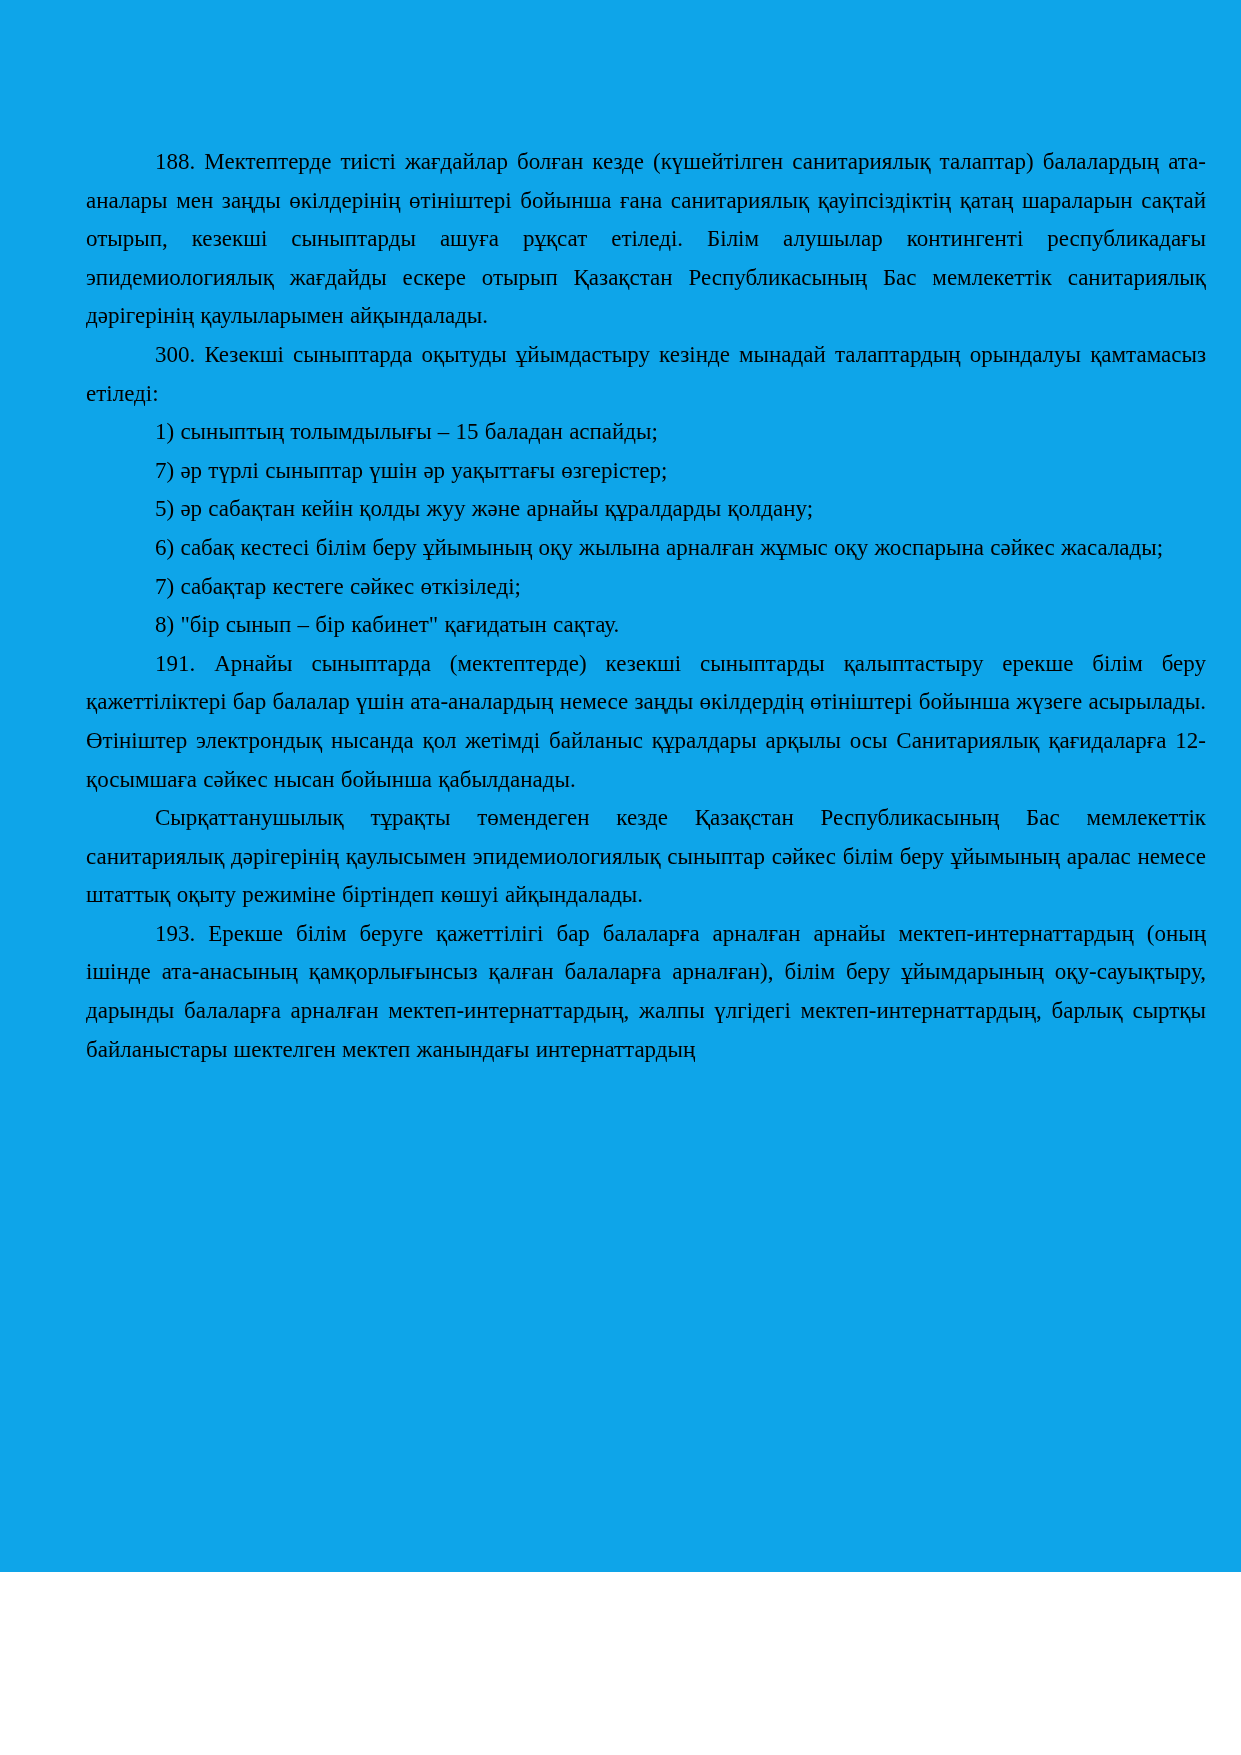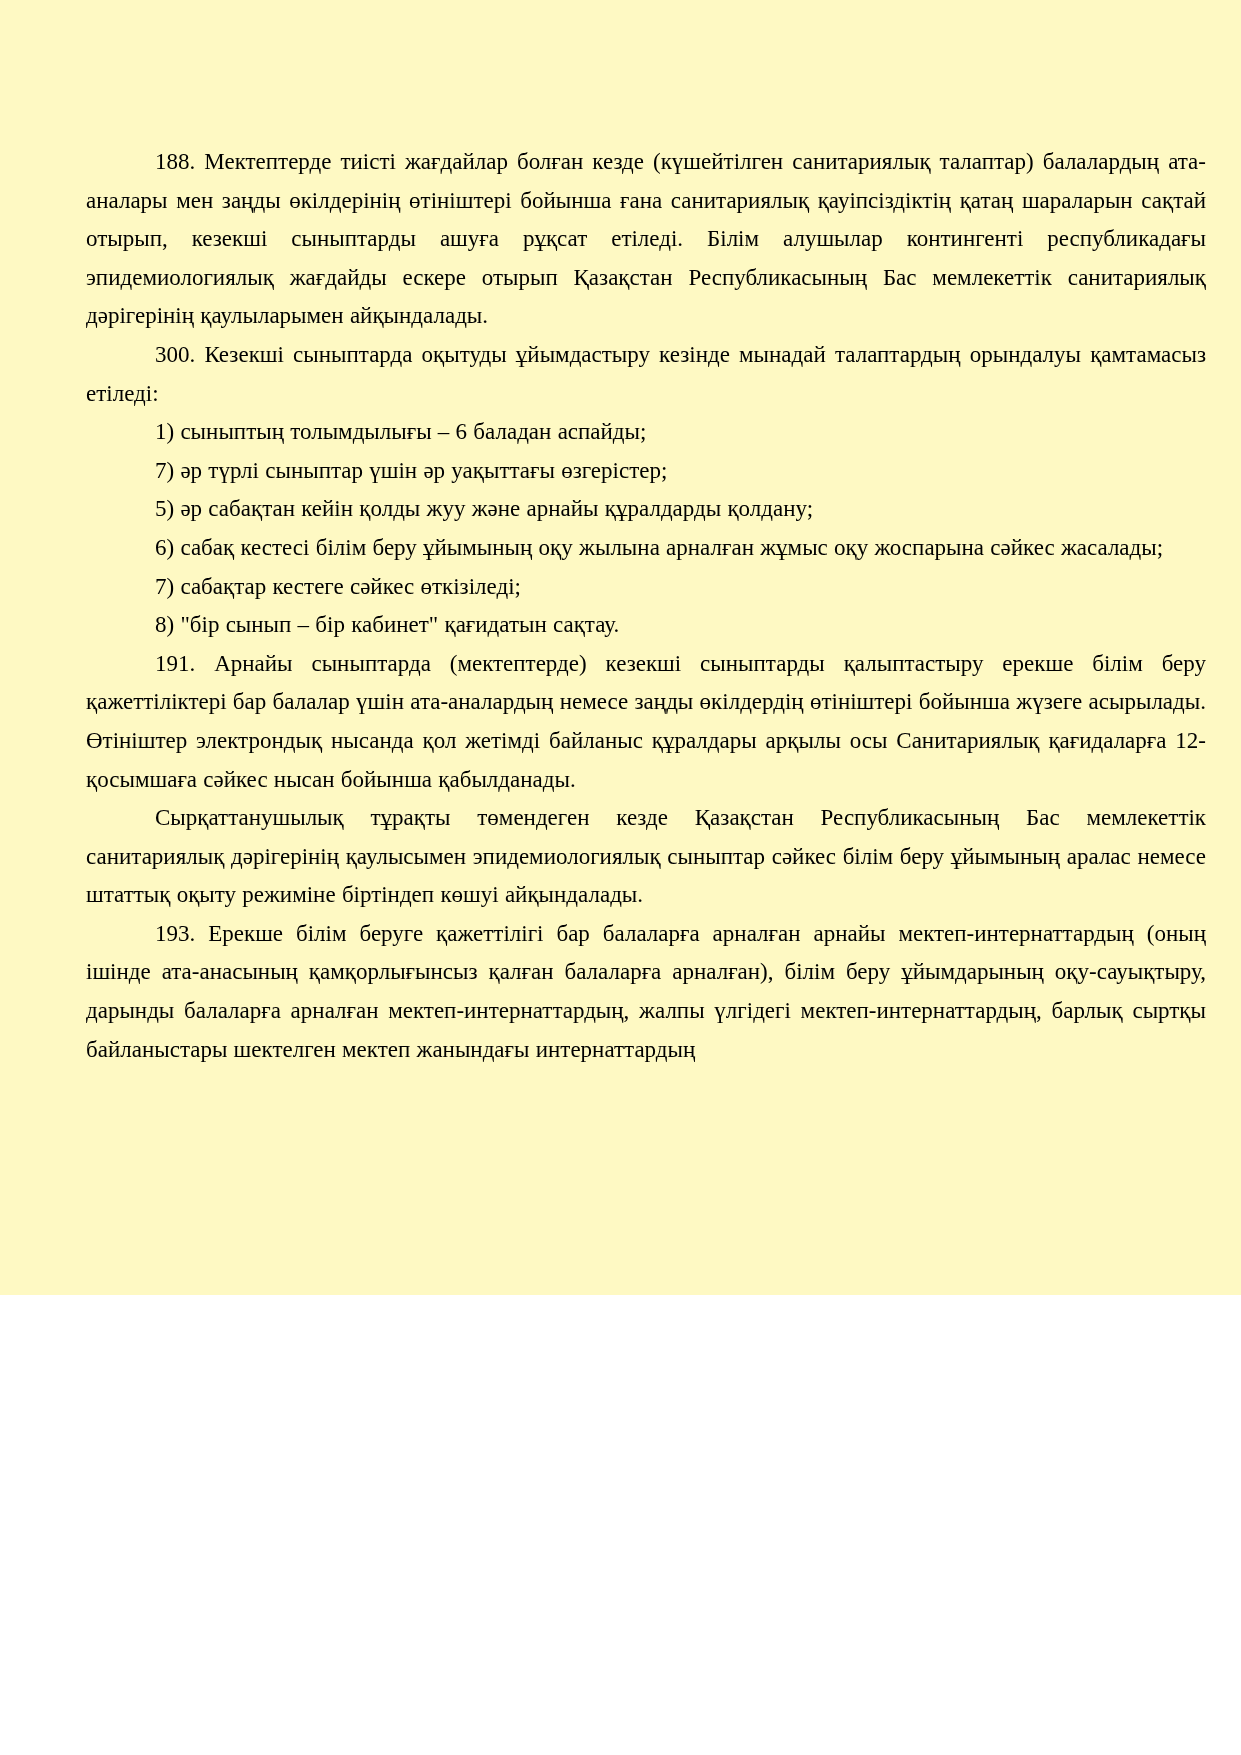--- a/index.html
+++ b/index.html
@@ -9,22 +9,22 @@
   body {
     width: 1241px;
     height: 1755px;
     background: #ffffff;
     font-family: "Liberation Serif", "DejaVu Serif", serif;
   }
   .page {
     position: relative;
     box-sizing: border-box;
     width: 1241px;
-    height: 1295px;
-    background: #fef9c3;
+    height: 1572px;
+    background: #0ea5e9;
     padding: 143px 35px 0 86px;
     overflow: hidden;
   }
   .para {
     margin: 0;
     padding: 0;
     color: #000000;
     font-size: 23px;
     line-height: 38.6px;
     text-align: justify;
@@ -32,21 +32,21 @@
     text-indent: 69px;
     word-spacing: 0.5px;
   }
 </style>
 </head>
 <body>
 
 <div class="page">
   <p class="para">188. Мектептерде тиісті жағдайлар болған кезде (күшейтілген санитариялық талаптар) балалардың ата-аналары мен заңды өкілдерінің өтініштері бойынша ғана санитариялық қауіпсіздіктің қатаң шараларын сақтай отырып, кезекші сыныптарды ашуға рұқсат етіледі. Білім алушылар контингенті республикадағы эпидемиологиялық жағдайды ескере отырып Қазақстан Республикасының Бас мемлекеттік санитариялық дәрігерінің қаулыларымен айқындалады.</p>
   <p class="para">300. Кезекші сыныптарда оқытуды ұйымдастыру кезінде мынадай талаптардың орындалуы қамтамасыз етіледі:</p>
-  <p class="para">1) сыныптың толымдылығы – 6 баладан аспайды;</p>
+  <p class="para">1) сыныптың толымдылығы – 15 баладан аспайды;</p>
   <p class="para">7) әр түрлі сыныптар үшін әр уақыттағы өзгерістер;</p>
   <p class="para">5) әр сабақтан кейін қолды жуу және арнайы құралдарды қолдану;</p>
   <p class="para">6) сабақ кестесі білім беру ұйымының оқу жылына арналған жұмыс оқу жоспарына сәйкес жасалады;</p>
   <p class="para">7) сабақтар кестеге сәйкес өткізіледі;</p>
   <p class="para">8) "бір сынып – бір кабинет" қағидатын сақтау.</p>
   <p class="para">191. Арнайы сыныптарда (мектептерде) кезекші сыныптарды қалыптастыру ерекше білім беру қажеттіліктері бар балалар үшін ата-аналардың немесе заңды өкілдердің өтініштері бойынша жүзеге асырылады. Өтініштер электрондық нысанда қол жетімді байланыс құралдары арқылы осы Санитариялық қағидаларға 12-қосымшаға сәйкес нысан бойынша қабылданады.</p>
   <p class="para">Сырқаттанушылық тұрақты төмендеген кезде Қазақстан Республикасының Бас мемлекеттік санитариялық дәрігерінің қаулысымен эпидемиологиялық сыныптар сәйкес білім беру ұйымының аралас немесе штаттық оқыту режиміне біртіндеп көшуі айқындалады.</p>
   <p class="para">193. Ерекше білім беруге қажеттілігі бар балаларға арналған арнайы мектеп-интернаттардың (оның ішінде ата-анасының қамқорлығынсыз қалған балаларға арналған), білім беру ұйымдарының оқу-сауықтыру, дарынды балаларға арналған мектеп-интернаттардың, жалпы үлгідегі мектеп-интернаттардың, барлық сыртқы байланыстары шектелген мектеп жанындағы интернаттардың</p>
 </div>
 

